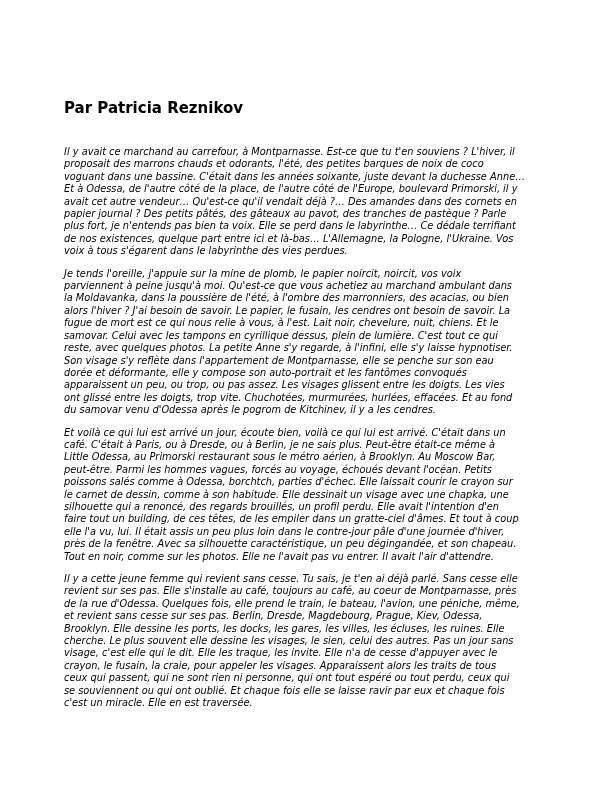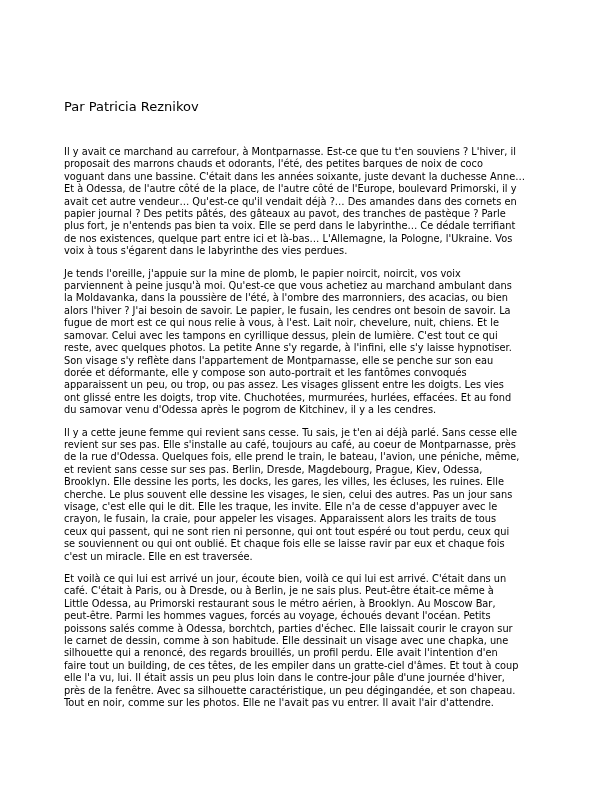--- a/index.html
+++ b/index.html
@@ -25,39 +25,40 @@
     font-weight: 400;
     letter-spacing: 0.3px;
     white-space: pre;
     color: #000000;
   }
   .byline {
     position: absolute;
     left: 64px;
     top: 99px;
     margin: 0;
-    font-size: 13px;
-    font-weight: 400;
+    font-size: 15px;
+    font-weight: 700;
     white-space: pre;
     color: #000000;
   }
   .body-text {
     position: absolute;
     left: 64px;
     top: 146px;
     width: 510px;
   }
   .para {
     margin: 0 0 10px 0;
     font-size: 9.8px;
     line-height: 12.4px;
     font-weight: 400;
     white-space: pre;
     letter-spacing: 0px;
     color: #000000;
+    font-style: italic;
   }
 </style>
 </head>
 <body>
 
 <div class="page">
   <p class="byline">Par Patricia Reznikov</p>
   <div class="body-text">
     <p class="para">Il y avait ce marchand au carrefour, à Montparnasse. Est-ce que tu t'en souviens ? L'hiver, il
 proposait des marrons chauds et odorants, l'été, des petites barques de noix de coco
@@ -73,36 +74,36 @@
 la Moldavanka, dans la poussière de l'été, à l'ombre des marronniers, des acacias, ou bien
 alors l'hiver ? J'ai besoin de savoir. Le papier, le fusain, les cendres ont besoin de savoir. La
 fugue de mort est ce qui nous relie à vous, à l'est. Lait noir, chevelure, nuit, chiens. Et le
 samovar. Celui avec les tampons en cyrillique dessus, plein de lumière. C'est tout ce qui
 reste, avec quelques photos. La petite Anne s'y regarde, à l'infini, elle s'y laisse hypnotiser.
 Son visage s'y reflète dans l'appartement de Montparnasse, elle se penche sur son eau
 dorée et déformante, elle y compose son auto-portrait et les fantômes convoqués
 apparaissent un peu, ou trop, ou pas assez. Les visages glissent entre les doigts. Les vies
 ont glissé entre les doigts, trop vite. Chuchotées, murmurées, hurlées, effacées. Et au fond
 du samovar venu d'Odessa après le pogrom de Kitchinev, il y a les cendres.</p>
+    <p class="para">Et voilà ce qui lui est arrivé un jour, écoute bien, voilà ce qui lui est arrivé. C'était dans un
+café. C'était à Paris, ou à Dresde, ou à Berlin, je ne sais plus. Peut-être était-ce même à
+Little Odessa, au Primorski restaurant sous le métro aérien, à Brooklyn. Au Moscow Bar,
+peut-être. Parmi les hommes vagues, forcés au voyage, échoués devant l'océan. Petits
+poissons salés comme à Odessa, borchtch, parties d'échec. Elle laissait courir le crayon sur
+le carnet de dessin, comme à son habitude. Elle dessinait un visage avec une chapka, une
+silhouette qui a renoncé, des regards brouillés, un profil perdu. Elle avait l'intention d'en
+faire tout un building, de ces têtes, de les empiler dans un gratte-ciel d'âmes. Et tout à coup
+elle l'a vu, lui. Il était assis un peu plus loin dans le contre-jour pâle d'une journée d'hiver,
+près de la fenêtre. Avec sa silhouette caractéristique, un peu dégingandée, et son chapeau.
+Tout en noir, comme sur les photos. Elle ne l'avait pas vu entrer. Il avait l'air d'attendre.</p>
     <p class="para">Il y a cette jeune femme qui revient sans cesse. Tu sais, je t'en ai déjà parlé. Sans cesse elle
 revient sur ses pas. Elle s'installe au café, toujours au café, au coeur de Montparnasse, près
 de la rue d'Odessa. Quelques fois, elle prend le train, le bateau, l'avion, une péniche, même,
 et revient sans cesse sur ses pas. Berlin, Dresde, Magdebourg, Prague, Kiev, Odessa,
 Brooklyn. Elle dessine les ports, les docks, les gares, les villes, les écluses, les ruines. Elle
 cherche. Le plus souvent elle dessine les visages, le sien, celui des autres. Pas un jour sans
 visage, c'est elle qui le dit. Elle les traque, les invite. Elle n'a de cesse d'appuyer avec le
 crayon, le fusain, la craie, pour appeler les visages. Apparaissent alors les traits de tous
 ceux qui passent, qui ne sont rien ni personne, qui ont tout espéré ou tout perdu, ceux qui
 se souviennent ou qui ont oublié. Et chaque fois elle se laisse ravir par eux et chaque fois
 c'est un miracle. Elle en est traversée.</p>
-    <p class="para">Et voilà ce qui lui est arrivé un jour, écoute bien, voilà ce qui lui est arrivé. C'était dans un
-café. C'était à Paris, ou à Dresde, ou à Berlin, je ne sais plus. Peut-être était-ce même à
-Little Odessa, au Primorski restaurant sous le métro aérien, à Brooklyn. Au Moscow Bar,
-peut-être. Parmi les hommes vagues, forcés au voyage, échoués devant l'océan. Petits
-poissons salés comme à Odessa, borchtch, parties d'échec. Elle laissait courir le crayon sur
-le carnet de dessin, comme à son habitude. Elle dessinait un visage avec une chapka, une
-silhouette qui a renoncé, des regards brouillés, un profil perdu. Elle avait l'intention d'en
-faire tout un building, de ces têtes, de les empiler dans un gratte-ciel d'âmes. Et tout à coup
-elle l'a vu, lui. Il était assis un peu plus loin dans le contre-jour pâle d'une journée d'hiver,
-près de la fenêtre. Avec sa silhouette caractéristique, un peu dégingandée, et son chapeau.
-Tout en noir, comme sur les photos. Elle ne l'avait pas vu entrer. Il avait l'air d'attendre.</p>
   </div>
 </div>
 
 </body></html>

